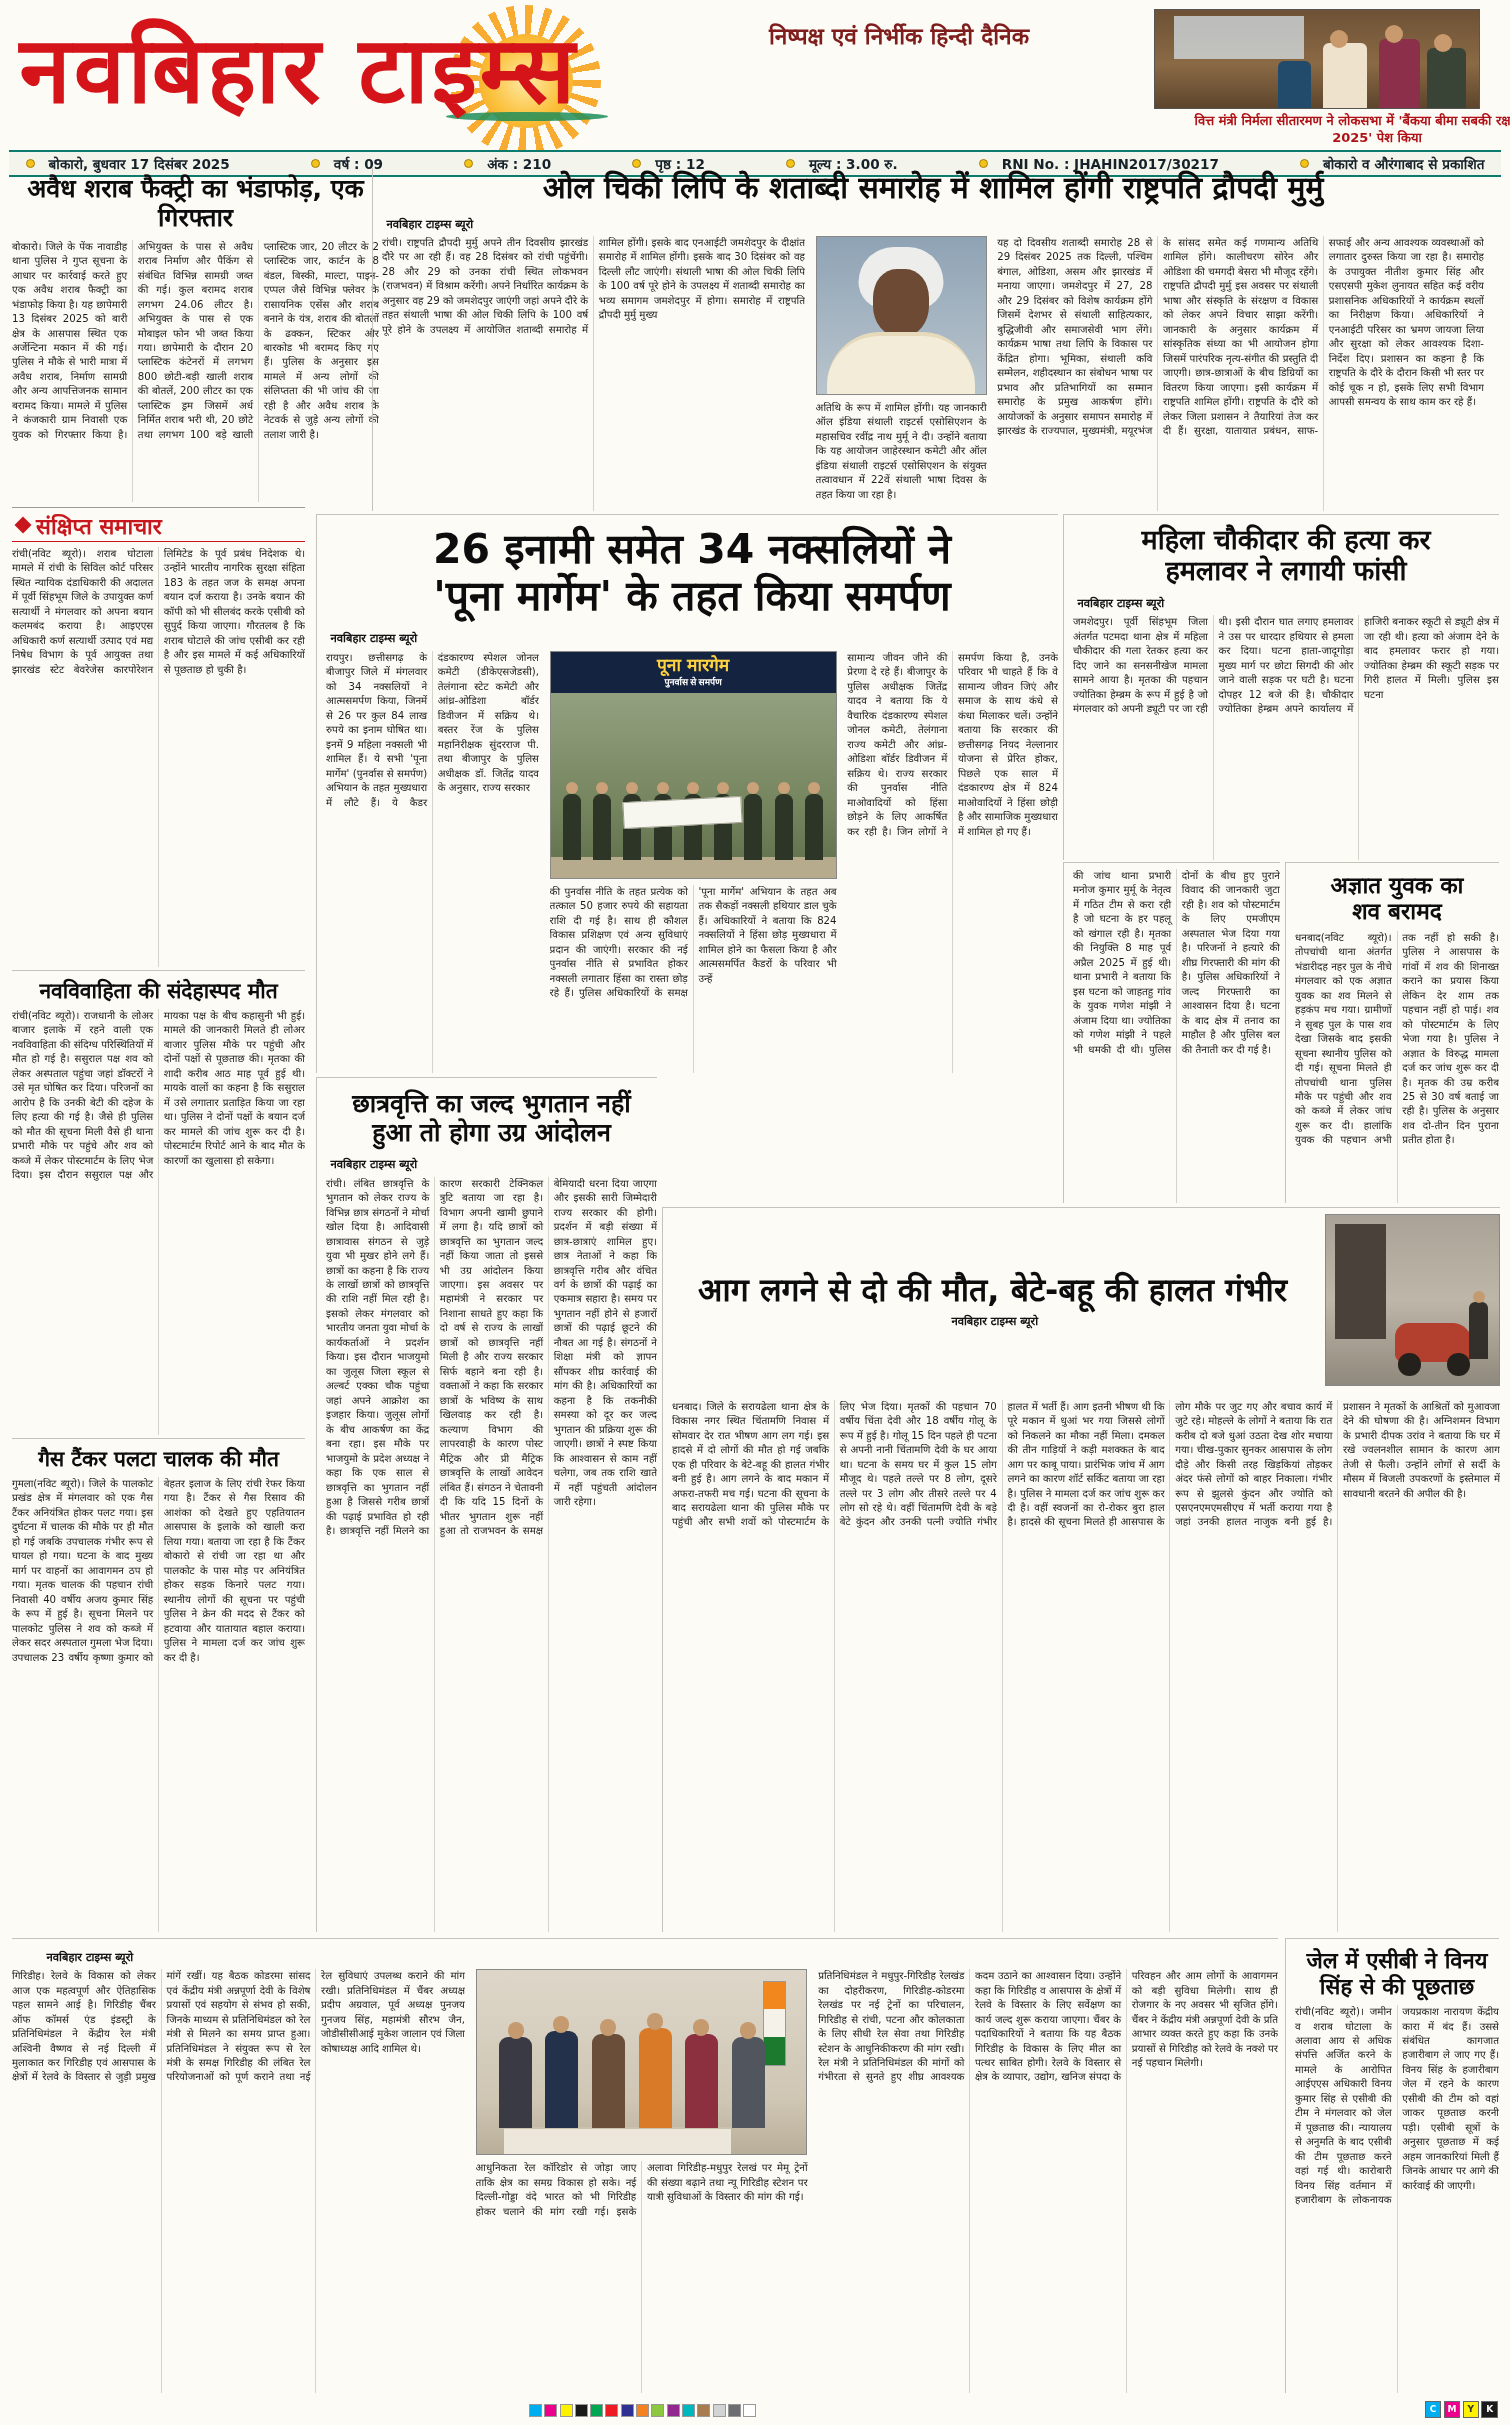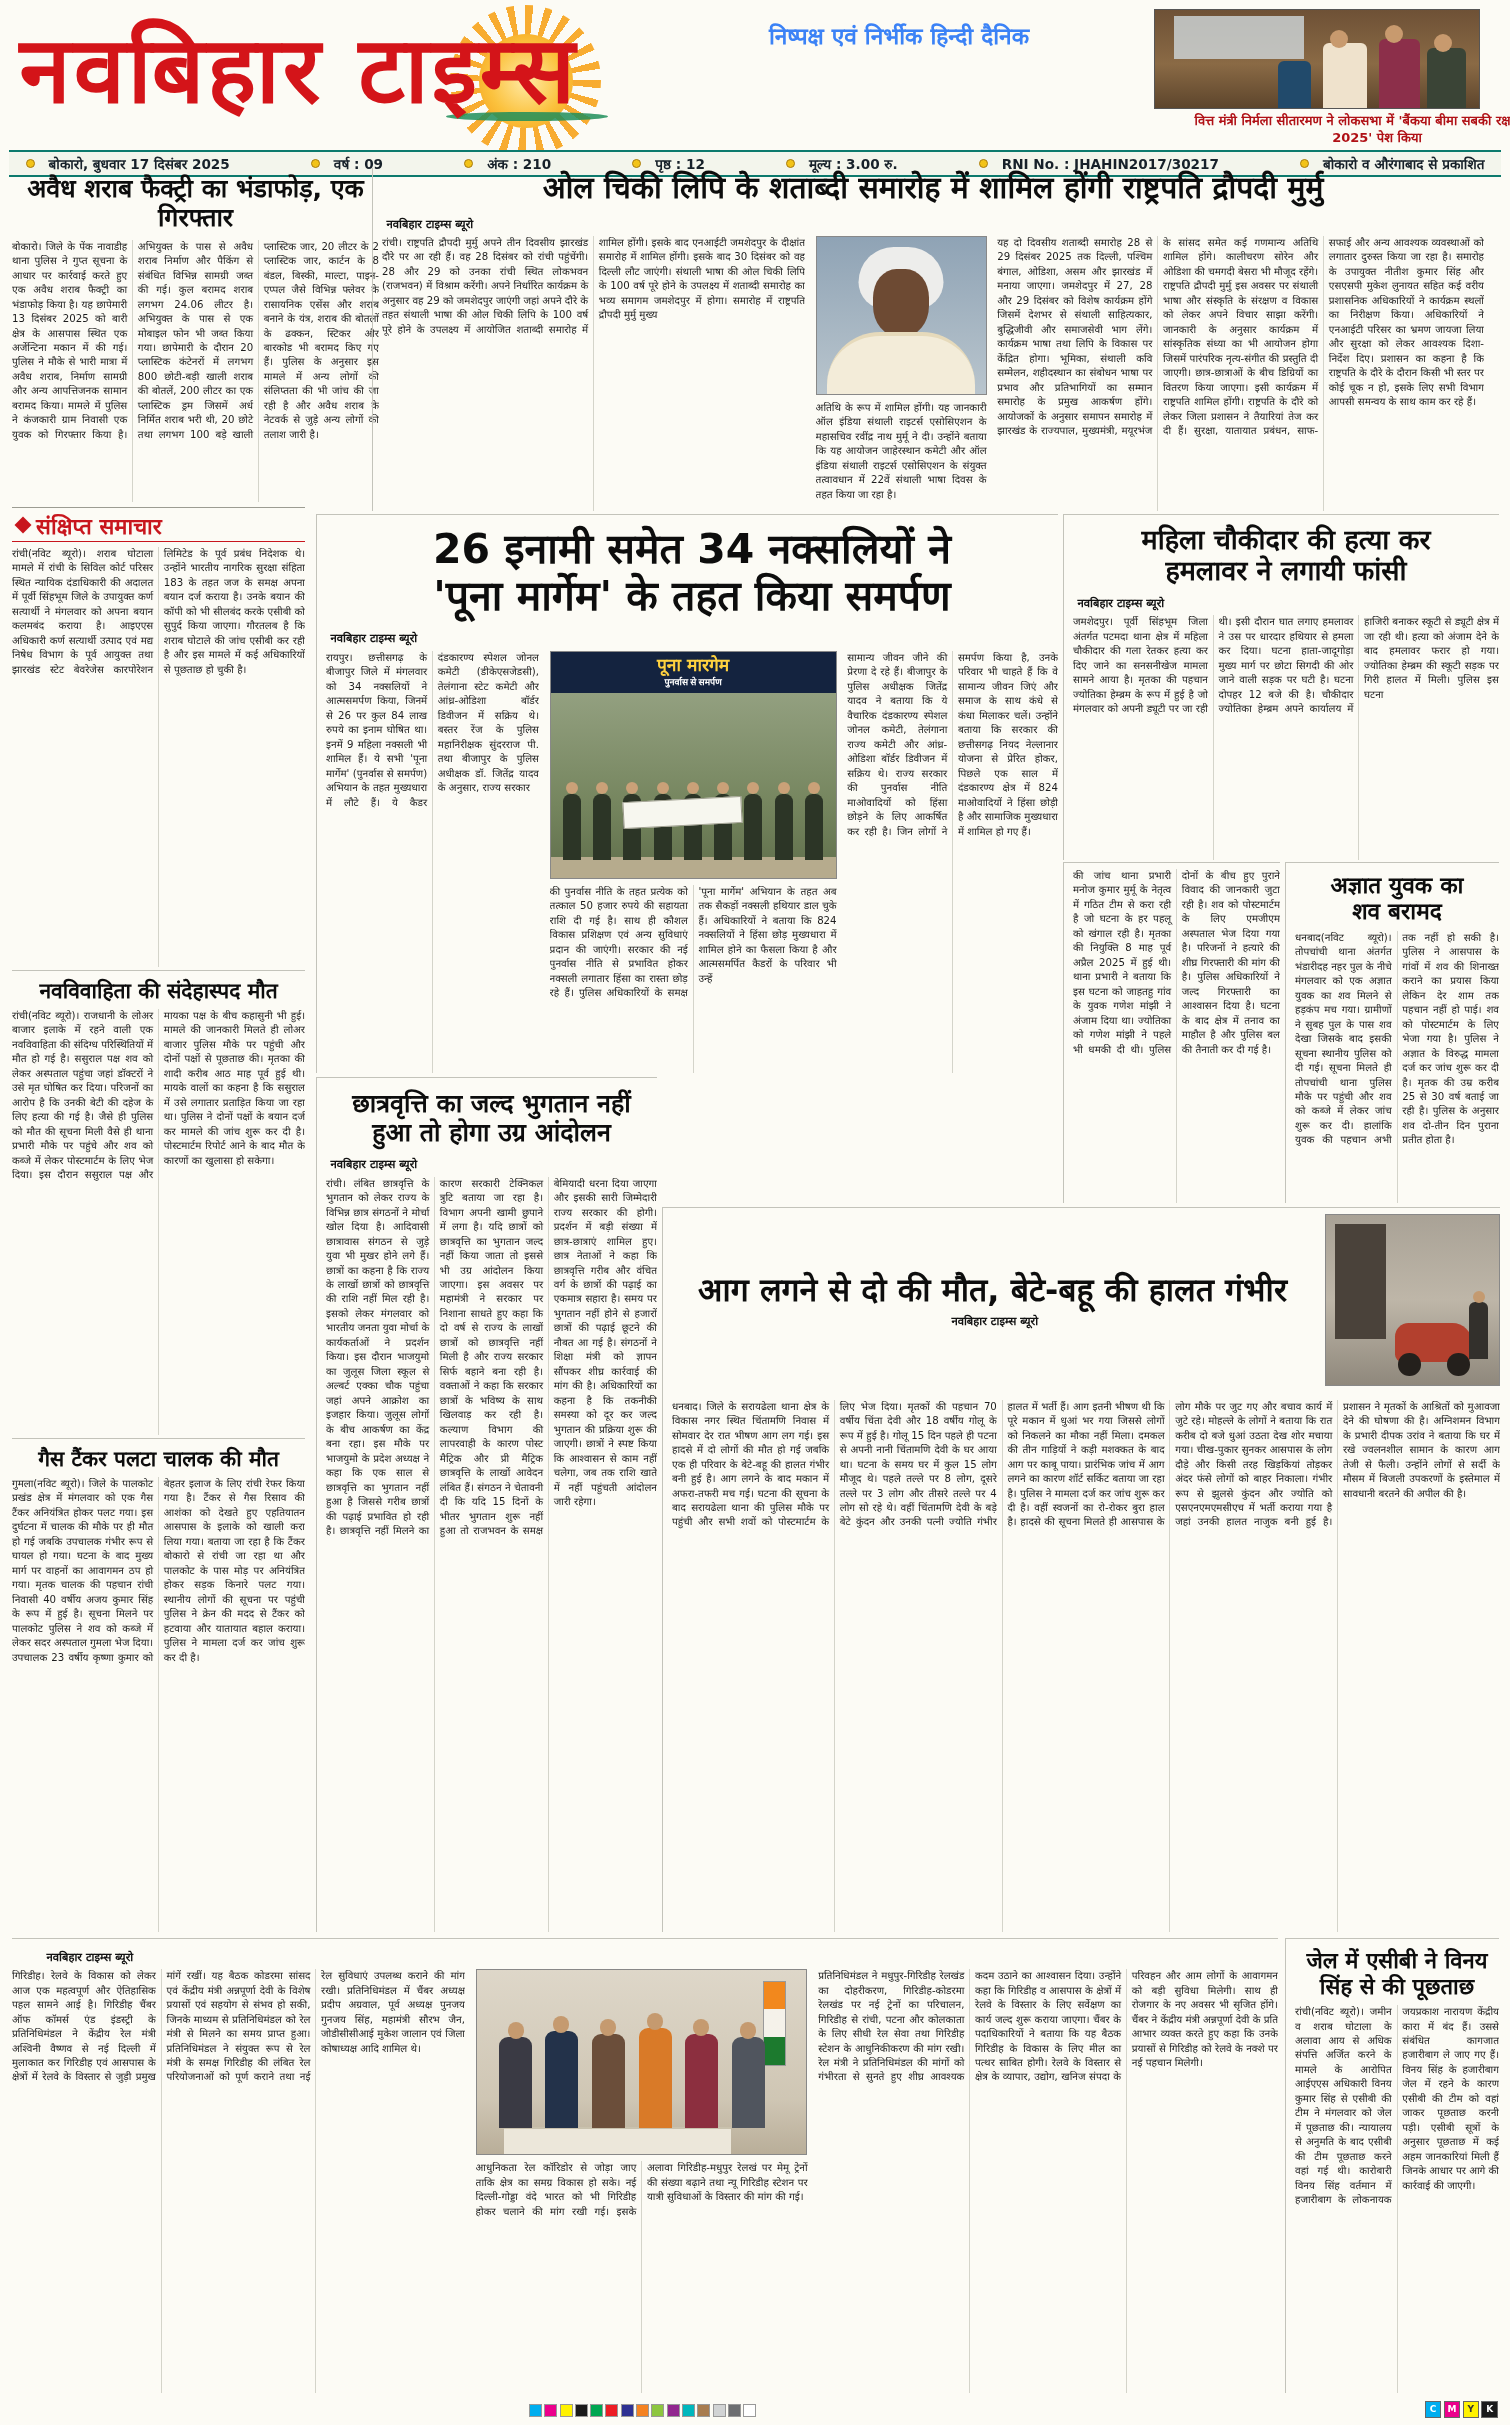--- a/index.html
+++ b/index.html
@@ -1,20 +1,20 @@
 <!DOCTYPE html>
 <html style="font-size:12px"><head>
 <meta charset="utf-8">
 <style>
 *{box-sizing:border-box;margin:0;padding:0;}
 html,body{background:#6e6e6e;}
 body{font-family:"DejaVu Sans",sans-serif;}
 .page{position:relative;width:1510px;height:2426px;background:#fcfbf5;margin:0 auto;overflow:hidden;}
 
-.tagline{position:absolute;left:665px;top:19.6px;width:468px;text-align:center;font-size:22.7px;font-weight:800;color:#3b82f6;}
+.tagline{position:absolute;left:665px;top:19.6px;width:468px;text-align:center;font-size:22.7px;font-weight:800;color:#7f1d1d;}
 .sun{position:absolute;left:450px;top:4.5px;width:151px;height:113px;z-index:0;}
 .sun-rays{position:absolute;left:0;top:0;width:151px;height:151px;border-radius:50%;background:repeating-conic-gradient(#f7a31b 0deg 6deg,rgba(247,163,27,0) 6deg 15deg);opacity:.9;}
 .sun-core{position:absolute;left:29px;top:29px;width:94px;height:94px;border-radius:50%;background:radial-gradient(circle,#ffeaa5 0%,#fbc23e 55%,#f49c14 100%);}
 .sun-wave{position:absolute;left:446px;top:112px;width:162px;height:9px;border-radius:50%;background:#1e8e5a;opacity:.85;z-index:0;}
 .np-title{position:absolute;left:19.6px;top:22.7px;width:1118px;font-size:92px;line-height:1.05;font-weight:800;color:#d41419;letter-spacing:3px;z-index:1;white-space:nowrap;}
 .m-photo{position:absolute;left:1154px;top:9px;width:326px;height:100px;background:linear-gradient(180deg,#6e5136 0%,#8a6a45 55%,#5d452c 100%);overflow:hidden;border:0.8px solid #555;}
 .mp-screen{position:absolute;left:6%;top:6%;width:40%;height:44%;background:#cfd8dc;opacity:.8;}
 .mp-fig{position:absolute;bottom:0;border-radius:6px 6px 0 0;}
 .mp-f1{left:52%;width:44px;height:65px;background:#efe2cc;}
 .mp-f2{left:69%;width:41px;height:69px;background:#8c2f4a;}

